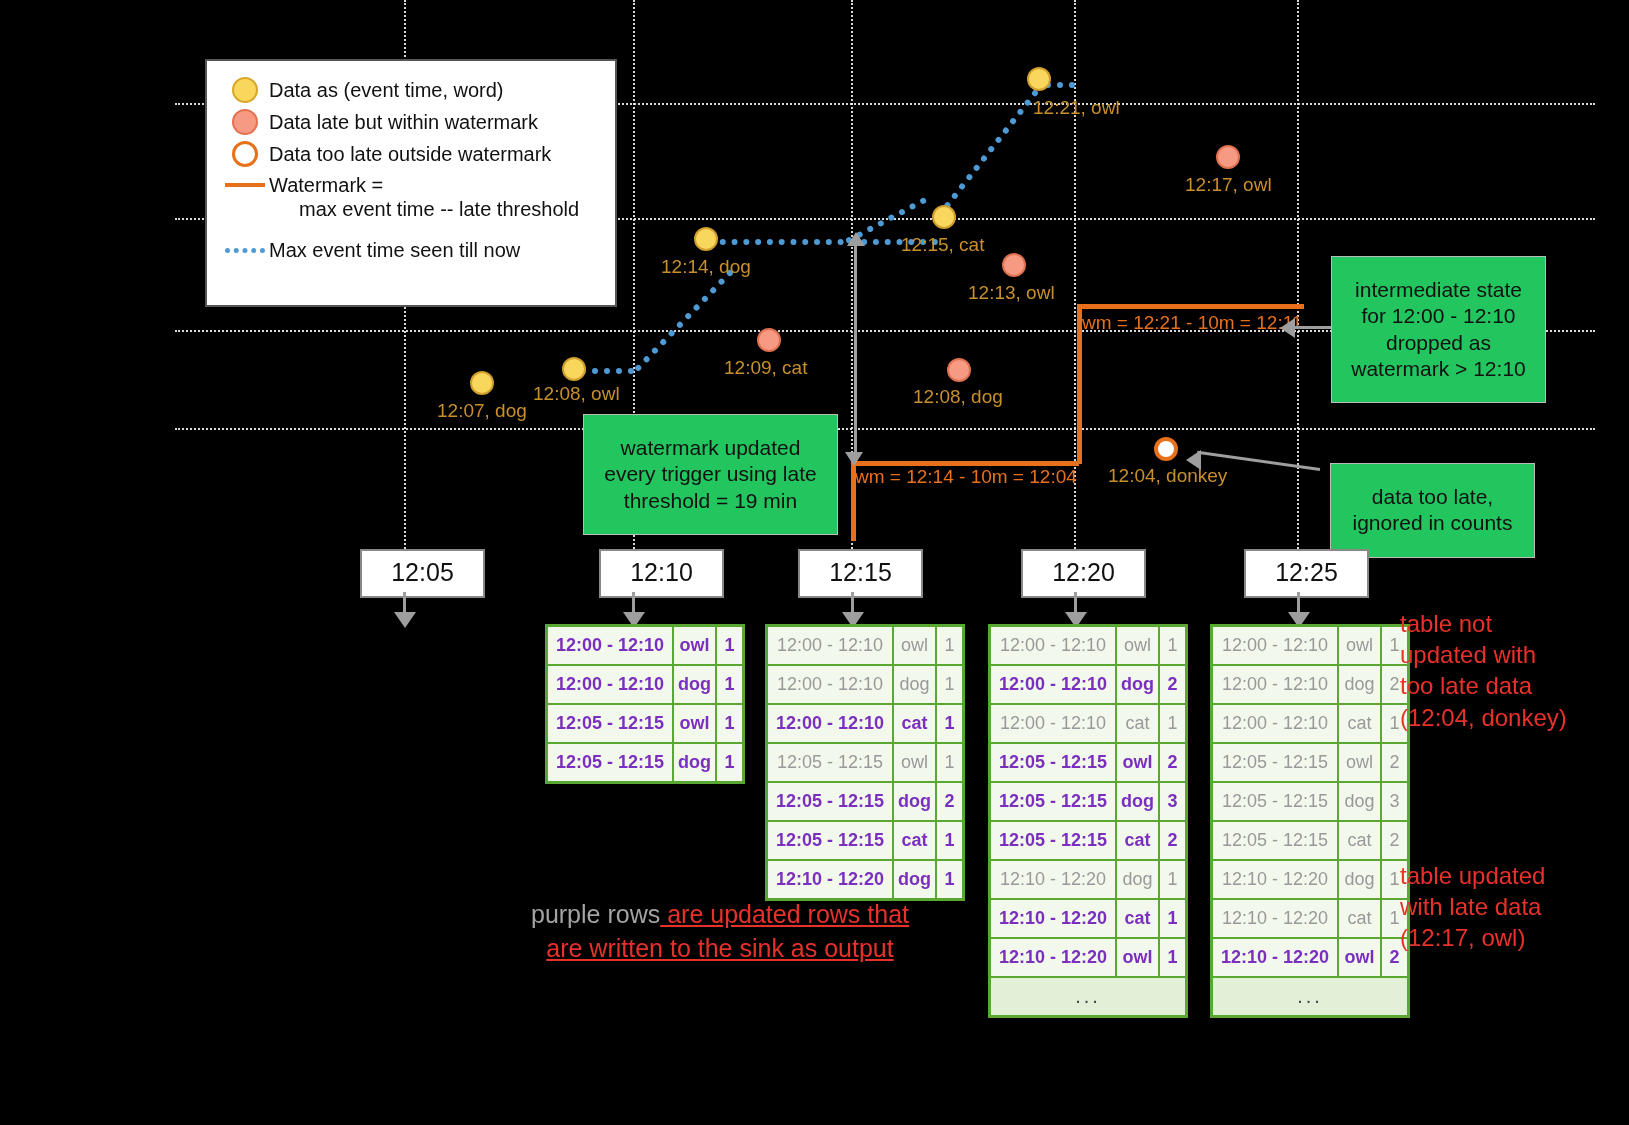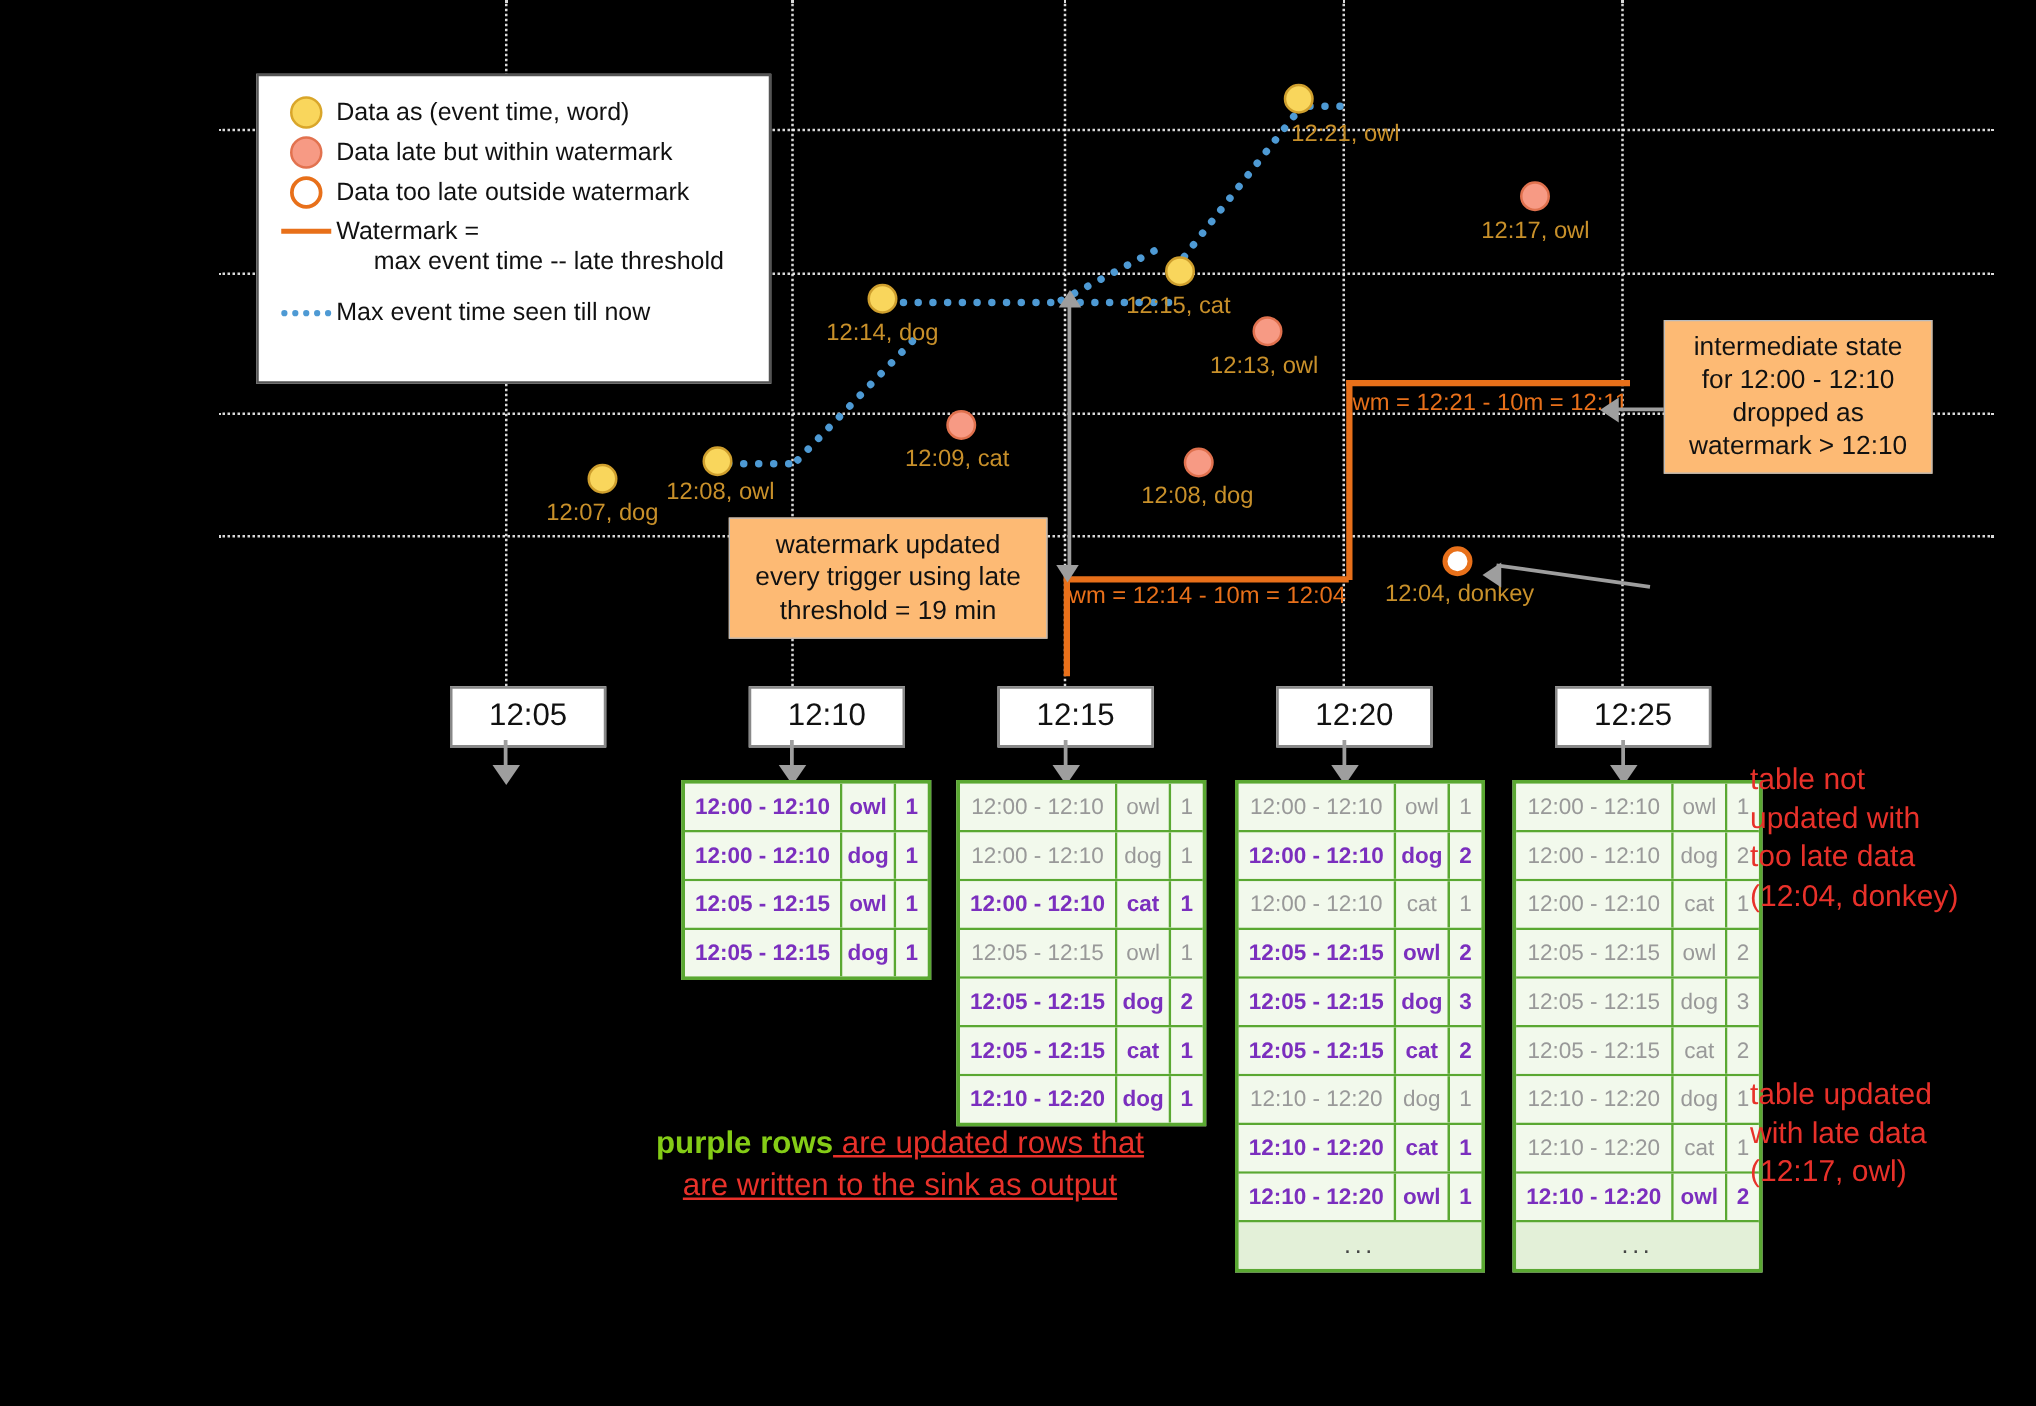--- a/index.html
+++ b/index.html
@@ -115,26 +115,26 @@
   }
   .wm-label {
     position: absolute;
     font-size: 19px;
     color: #e8701a;
     white-space: nowrap;
   }
   
   .callout {
     position: absolute;
-    background: #fdba74;
+    background: #22c55e;
     border: 1px solid #bbb;
     color: #111;
     font-size: 21px;
     line-height: 1.25;
-    padding: 8px 12px;
+    padding: 20px 12px;
     box-sizing: border-box;
     text-align: center;
   }
   
   .trigger-box {
     position: absolute;
     background: #fff;
     border: 2px solid #888;
     font-size: 25px;
     color: #111;
@@ -224,21 +224,21 @@
     font-size: 24px;
     line-height: 1.3;
   }
   
   #purple-caption {
     position: absolute;
     font-size: 25px;
     line-height: 1.35;
     text-align: center;
   }
-  .purple-strong { color: #84cc16; font-weight: bold; }
+  .purple-strong { color: #a3a3a3; font-weight: normal; }
   .red-strong { color: #e8312a; text-decoration: underline; }
 </style>
 </head>
 <body>
 
 <div id="stage">
 
   <div class="gridline-v" style="left:404px;height:560px;"></div>
   <div class="gridline-v" style="left:633px;height:560px;"></div>
   <div class="gridline-v" style="left:851px;height:560px;"></div>
@@ -338,20 +338,24 @@
 
   <div class="callout" style="left:1331px;top:256px;width:215px;">
     <div>intermediate state</div>
     <div>for 12:00 - 12:10</div>
     <div>dropped as</div>
     <div>watermark &gt; 12:10</div>
   </div>
   <div class="arrow-shaft" style="left:1293px;top:326px;width:38px;height:3px;"></div>
   <div class="arrow-head-left" style="left:1280px;top:318px;"></div>
 
+  <div class="callout" style="left:1330px;top:463px;width:205px;">
+    <div>data too late,</div>
+    <div>ignored in counts</div>
+  </div>
   <div class="arrow-shaft" style="left:1196px;top:468px;width:124px;height:3px;transform:rotate(8deg);transform-origin:100% 50%;"></div>
   <div class="arrow-head-left" style="left:1186px;top:450px;"></div>
 
   <div class="callout" style="left:583px;top:414px;width:255px;">
     <div>watermark updated</div>
     <div>every trigger using late</div>
     <div>threshold = 19 min</div>
   </div>
 
   <div class="arrow-shaft" style="left:854px;top:244px;width:3px;height:215px;"></div>

